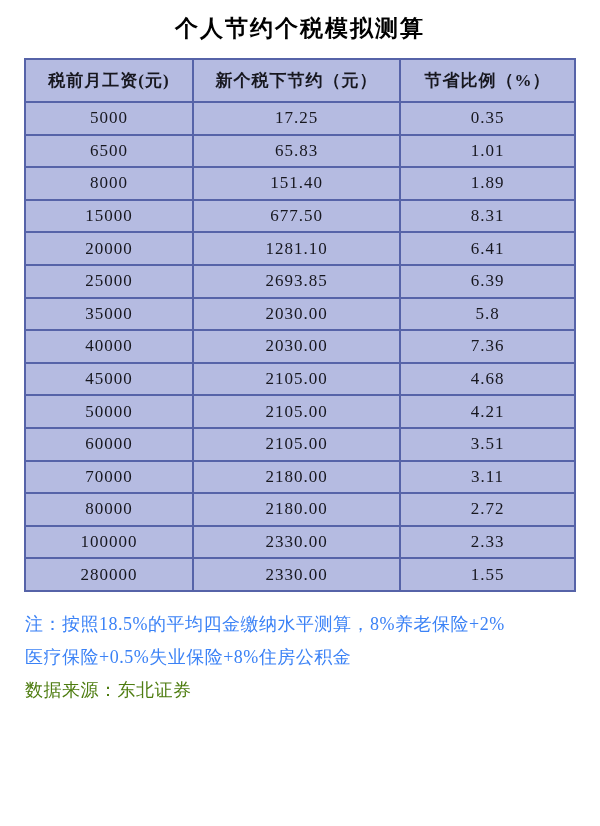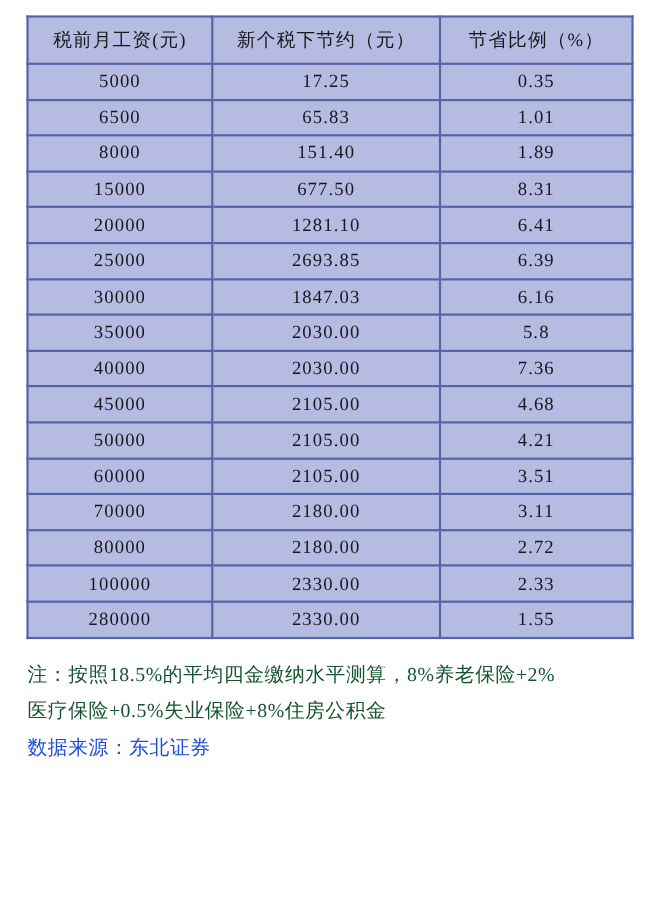--- a/index.html
+++ b/index.html
@@ -38,48 +38,50 @@
     text-align: center;
     vertical-align: middle;
     font-weight: 400;
     color: #17171f;
     letter-spacing: 1px;
     padding: 0;
   }
   table.sim-table th {
     height: 41px;
     font-size: 17px;
+    font-weight: bold;
   }
   table.sim-table td {
     height: 30.6px;
     font-size: 17px;
   }
   .col-salary { width: 168px; }
   .col-saving { width: 207px; }
   .col-ratio  { width: 175px; }
   .notes {
     margin: 16px 25px 0 25px;
     font-size: 18px;
     line-height: 33px;
-    color: #14532d;
+    color: #3b82f6;
     letter-spacing: 0.5px;
   }
   .source-line {
     margin: 0 25px;
     font-size: 18px;
     line-height: 33px;
-    color: #1d4ed8;
+    color: #4d7c0f;
     letter-spacing: 0.5px;
   }
 </style>
 </head>
 <body>
 
 <div class="page">
 
+  <div class="title">个人节约个税模拟测算</div>
 
   <table class="sim-table">
     <colgroup>
       <col class="col-salary">
       <col class="col-saving">
       <col class="col-ratio">
     </colgroup>
     <thead>
       <tr>
         <th>税前月工资(元)</th>
@@ -110,25 +112,20 @@
         </tr>
         <tr>
           <td>20000</td>
           <td>1281.10</td>
           <td>6.41</td>
         </tr>
         <tr>
           <td>25000</td>
           <td>2693.85</td>
           <td>6.39</td>
-        </tr>
-        <tr>
-          <td>30000</td>
-          <td>1847.03</td>
-          <td>6.16</td>
         </tr>
         <tr>
           <td>35000</td>
           <td>2030.00</td>
           <td>5.8</td>
         </tr>
         <tr>
           <td>40000</td>
           <td>2030.00</td>
           <td>7.36</td>

